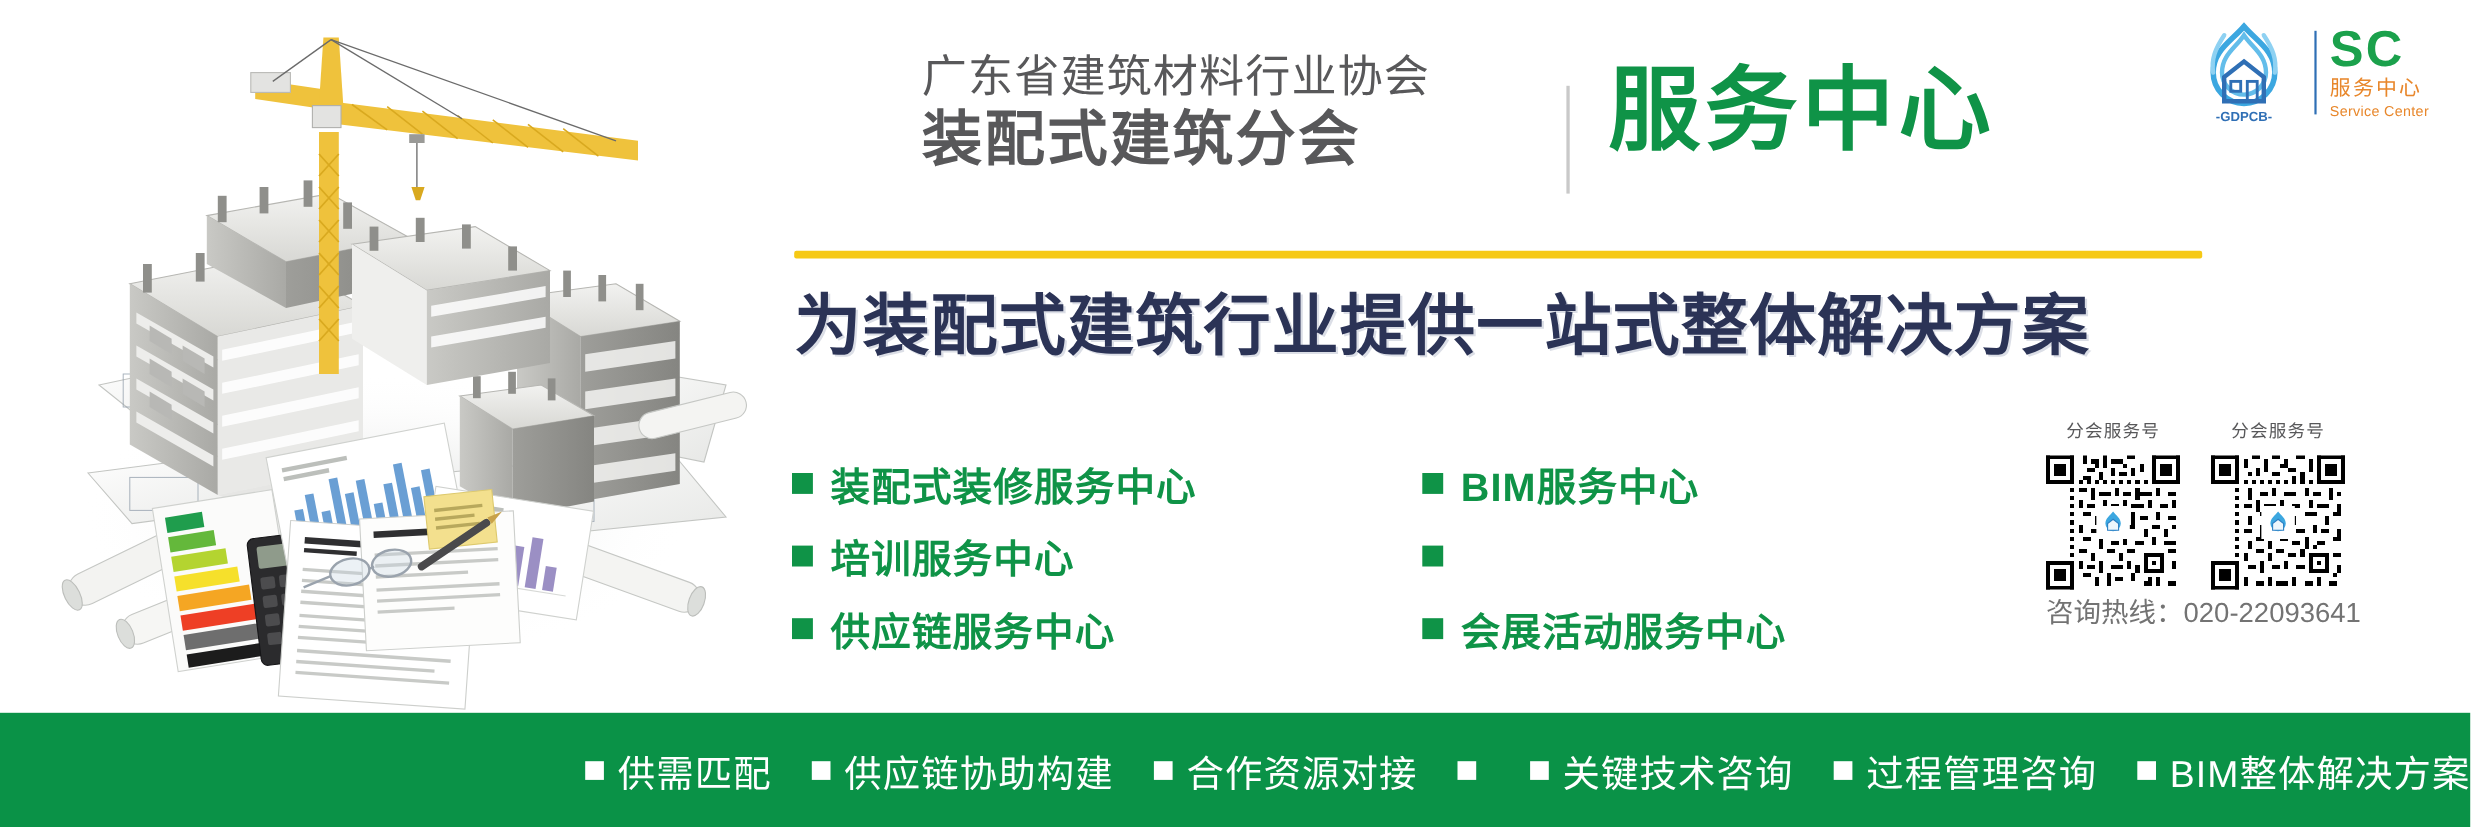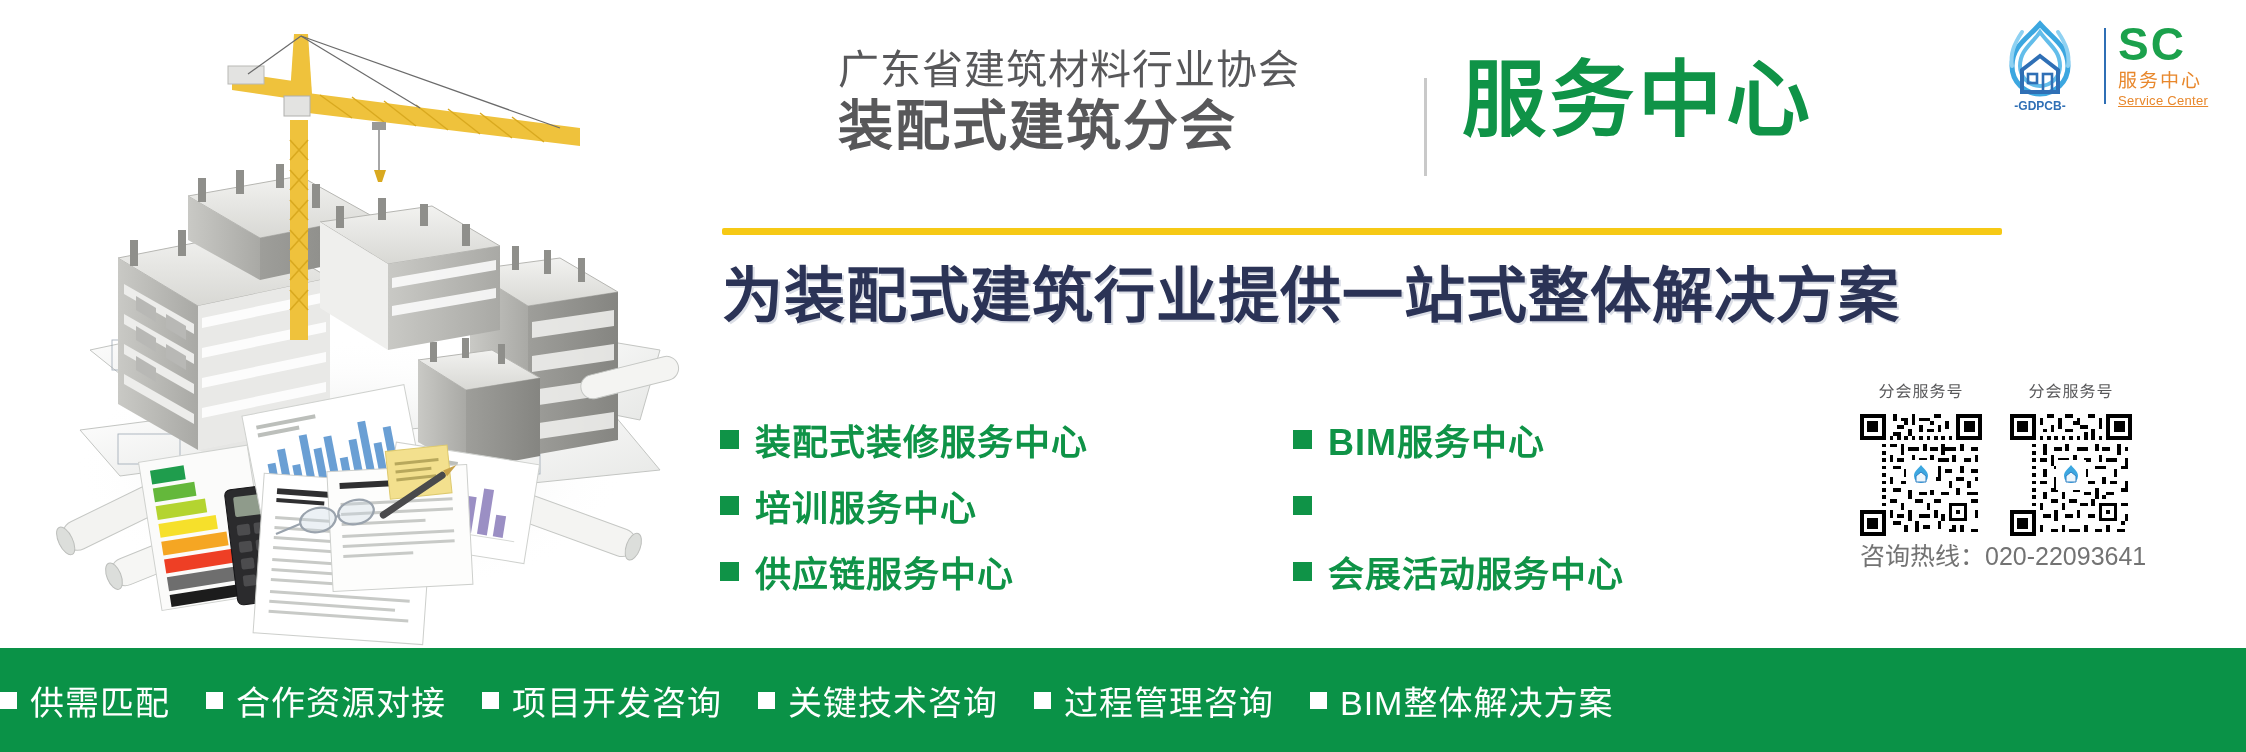--- a/index.html
+++ b/index.html
@@ -210,34 +210,33 @@
     line-height: 1.2;
     color: #e8872b;
     letter-spacing: 2px;
     margin-top: 3px;
   }
   .brand-en {
     font-size: 13px;
     line-height: 1.2;
     color: #e8872b;
     letter-spacing: 0.3px;
-    text-decoration: underline;
   }
 
   
   .bottom-bar {
     position: absolute;
     left: 0;
     bottom: 0;
     width: 2246px;
     height: 104px;
     background: #0a9247;
     display: flex;
     align-items: center;
-    justify-content: flex-start;
+    justify-content: flex-end;
     gap: 36px;
   }
   .bar-item {
     display: flex;
     align-items: center;
     white-space: nowrap;
   }
   .bar-bullet {
     width: 17px;
     height: 17px;
@@ -939,25 +938,28 @@
     </span>
   </div>
 
   <div class="bottom-bar">
     <div class="bar-item">
       <span class="bar-bullet"></span>
       <span class="bar-label">供需匹配</span>
     </div>
     <div class="bar-item">
       <span class="bar-bullet"></span>
-      <span class="bar-label">合作资源对接</span>
+      <span class="bar-label">供应链协助构建</span>
     </div>
     <div class="bar-item">
       <span class="bar-bullet"></span>
-      <span class="bar-label">项目开发咨询</span>
+      <span class="bar-label">合作资源对接</span>
+    </div>
+    <div class="bar-item">
+      <span class="bar-bullet"></span>
     </div>
     <div class="bar-item">
       <span class="bar-bullet"></span>
       <span class="bar-label">关键技术咨询</span>
     </div>
     <div class="bar-item">
       <span class="bar-bullet"></span>
       <span class="bar-label">过程管理咨询</span>
     </div>
     <div class="bar-item">

